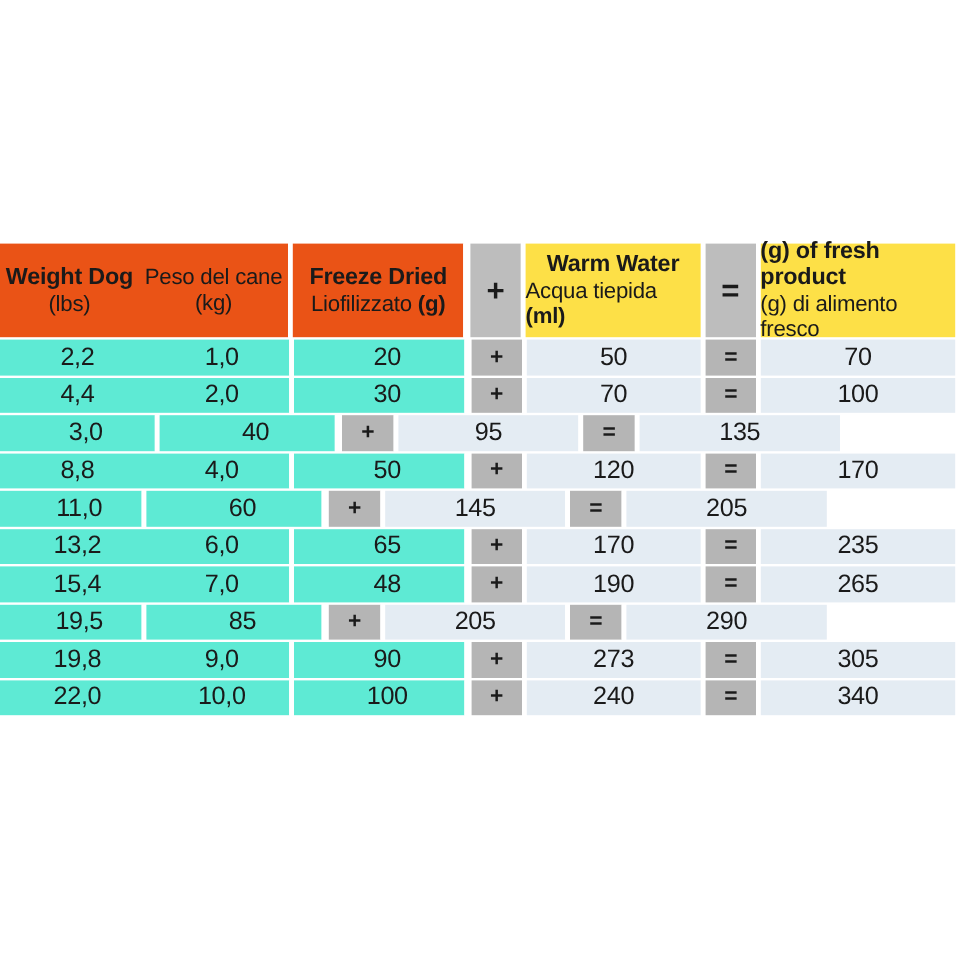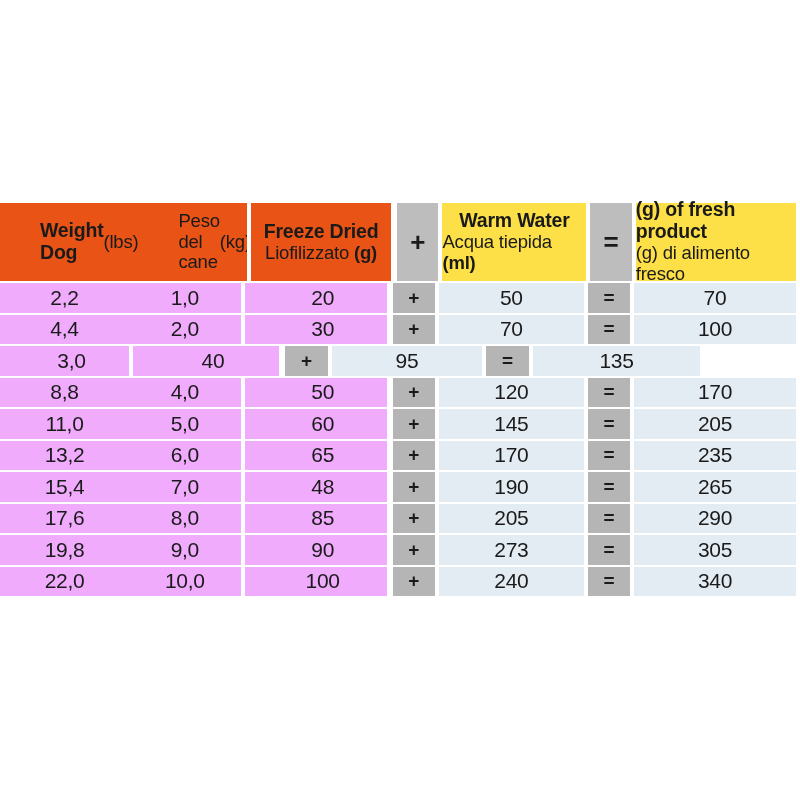--- a/index.html
+++ b/index.html
@@ -51,25 +51,24 @@
   
   .hgroup {
     display: flex;
     flex-direction: row;
     align-items: center;
     justify-content: space-around;
     box-sizing: border-box;
   }
   .hgroup .sub {
     display: flex;
-    flex-direction: row;
+    flex-direction: column;
     align-items: center;
     justify-content: center;
     line-height: 1.12;
-    margin-left: 40px;
   }
 
   
   .op-head {
     font-weight: bold;
     font-size: 26px;
     color: #1a1a1a;
     line-height: 1;
   }
 
@@ -78,21 +77,21 @@
 
   .dcell {
     display: flex;
     align-items: center;
     justify-content: center;
     box-sizing: border-box;
     font-size: 21px;
     color: #1a1a1a;
     letter-spacing: -0.3px;
   }
-  .dcell.peach { background: #f0abfc; padding-left: 14px; }
+  .dcell.peach { background: #5eead4; padding-left: 14px; }
   .dcell.bluebg { background: #E4ECF3; }
   .dcell.graybg {
     background: #B5B5B5;
     font-weight: bold;
     font-size: 19px;
   }
 
   
   .c-lbs   { width: 118px; }
   .c-kg    { width: 129px; }
@@ -231,21 +230,20 @@
         <div class="gut-4"></div>
         <div class="dcell bluebg c-water">120</div>
         <div class="gut-4"></div>
         <div class="dcell graybg c-op2">=</div>
         <div class="gut-4"></div>
         <div class="dcell bluebg c-fresh">170</div>
       </div>
       <div class="rowgap"></div>
       <div class="trow drow">
         <div class="dcell peach c-lbs">11,0</div>
-        <div class="dcell peach c-kg">5,0</div>
         <div class="gut-4"></div>
         <div class="dcell peach c-fd">60</div>
         <div class="gut-6"></div>
         <div class="dcell graybg c-op1">+</div>
         <div class="gut-4"></div>
         <div class="dcell bluebg c-water">145</div>
         <div class="gut-4"></div>
         <div class="dcell graybg c-op2">=</div>
         <div class="gut-4"></div>
         <div class="dcell bluebg c-fresh">205</div>
@@ -275,22 +273,21 @@
         <div class="dcell graybg c-op1">+</div>
         <div class="gut-4"></div>
         <div class="dcell bluebg c-water">190</div>
         <div class="gut-4"></div>
         <div class="dcell graybg c-op2">=</div>
         <div class="gut-4"></div>
         <div class="dcell bluebg c-fresh">265</div>
       </div>
       <div class="rowgap"></div>
       <div class="trow drow">
-        <div class="dcell peach c-lbs">17,6</div>
-        <div class="dcell peach c-kg">8,0</div>
+        <div class="dcell peach c-lbs">19,5</div>
         <div class="gut-4"></div>
         <div class="dcell peach c-fd">85</div>
         <div class="gut-6"></div>
         <div class="dcell graybg c-op1">+</div>
         <div class="gut-4"></div>
         <div class="dcell bluebg c-water">205</div>
         <div class="gut-4"></div>
         <div class="dcell graybg c-op2">=</div>
         <div class="gut-4"></div>
         <div class="dcell bluebg c-fresh">290</div>

